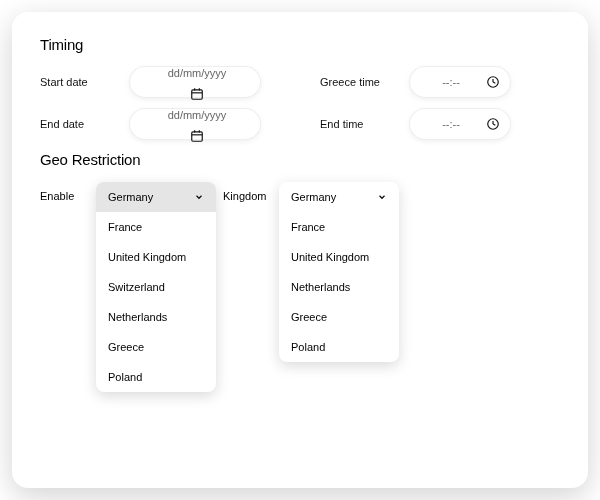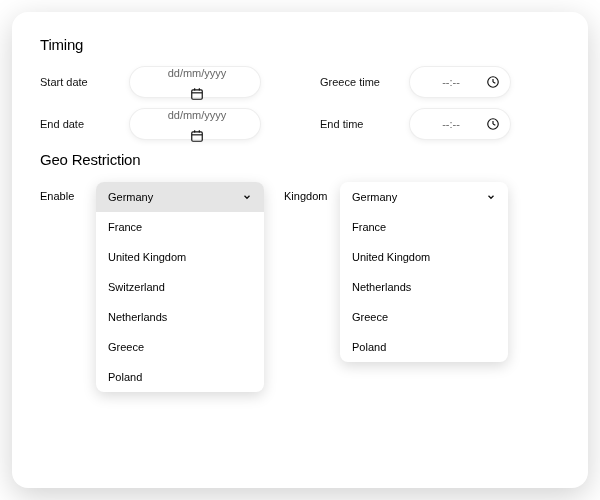--- a/index.html
+++ b/index.html
@@ -58,35 +58,35 @@
   .gap { width: 60px; }
   .tz-bar {
     background: #e9e9e9;
     border-radius: 12px;
     height: 22px;
     flex: 1;
   }
   .section2 { }
   .geo-row {
     display: flex;
-    gap: 20px;
+    gap: 7px;
     margin-top: 10px;
   }
   .geo-col {
     display: flex;
     align-items: flex-start;
     gap: 12px;
   }
   .geo-label {
     font-size: 11px;
     padding-top: 8px;
     width: 44px;
   }
   .dropdown {
-    width: 168px;
+    width: 120px;
     background: #fff;
     border-radius: 8px;
     box-shadow: 0 4px 14px rgba(0,0,0,0.15);
     overflow: hidden;
   }
   .dd-item {
     font-size: 11px;
     padding: 9px 12px;
     display: flex;
     align-items: center;

